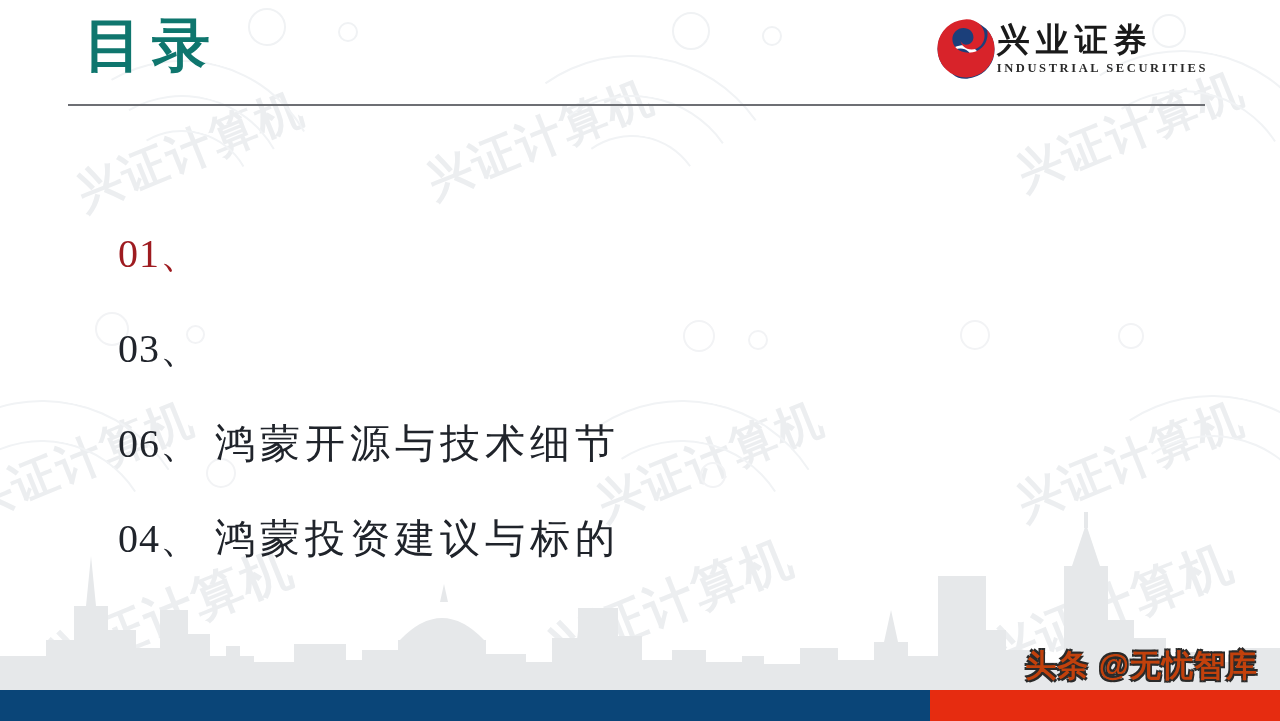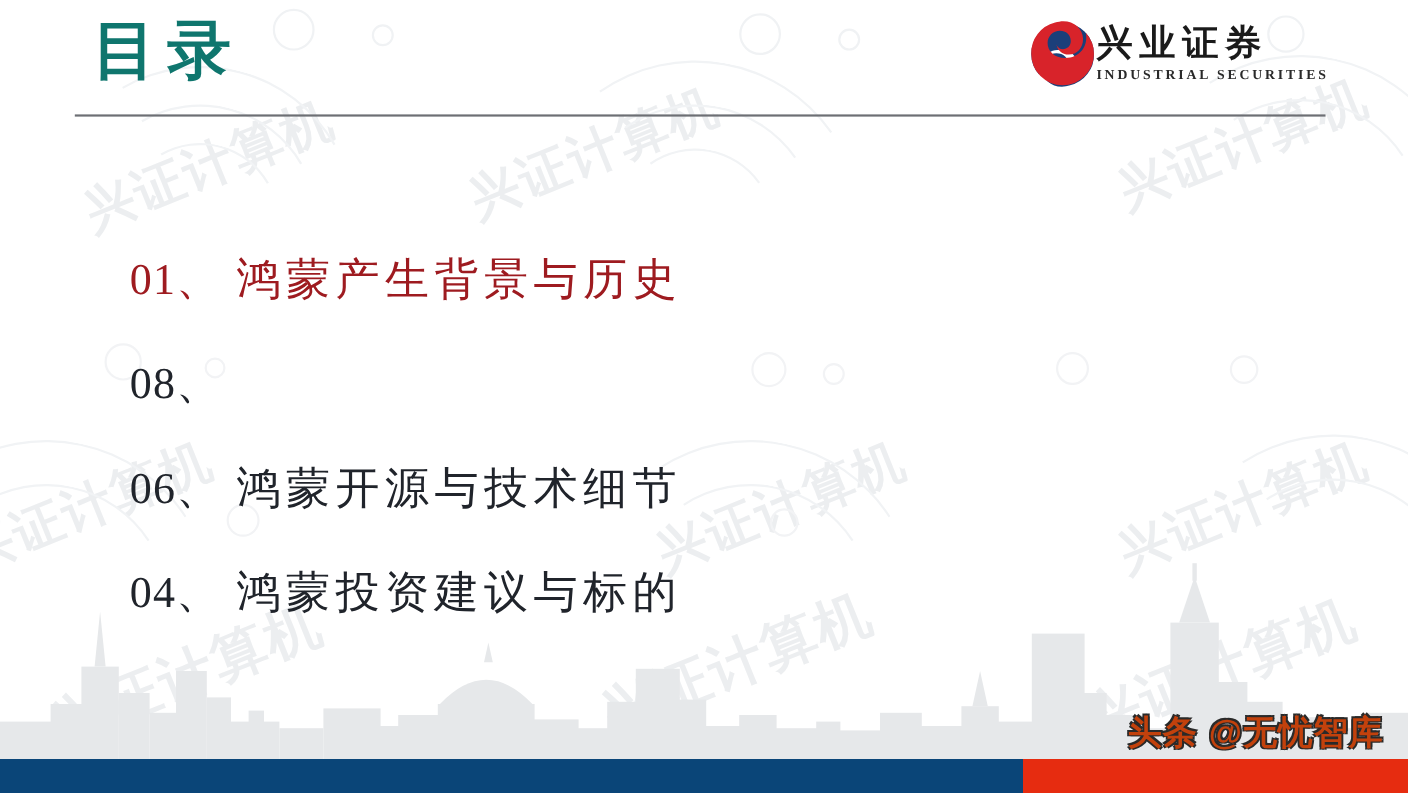--- a/index.html
+++ b/index.html
@@ -294,25 +294,24 @@
     <div class="logo-words">
       <div class="logo-cn">兴业证券</div>
       <div class="logo-en">INDUSTRIAL SECURITIES</div>
     </div>
   </div>
 
   <div class="toc">
 
     <div class="toc-item active">
       <span class="toc-num">01、</span>
-      <span class="toc-label">鸿蒙产生背景与历史</span>
     </div>
 
     <div class="toc-item normal">
-      <span class="toc-num">08、</span>
+      <span class="toc-num">03、</span>
     </div>
 
     <div class="toc-item normal">
       <span class="toc-num">06、</span>
       <span class="toc-label">鸿蒙开源与技术细节</span>
     </div>
 
     <div class="toc-item normal">
       <span class="toc-num">04、</span>
       <span class="toc-label">鸿蒙投资建议与标的</span>

